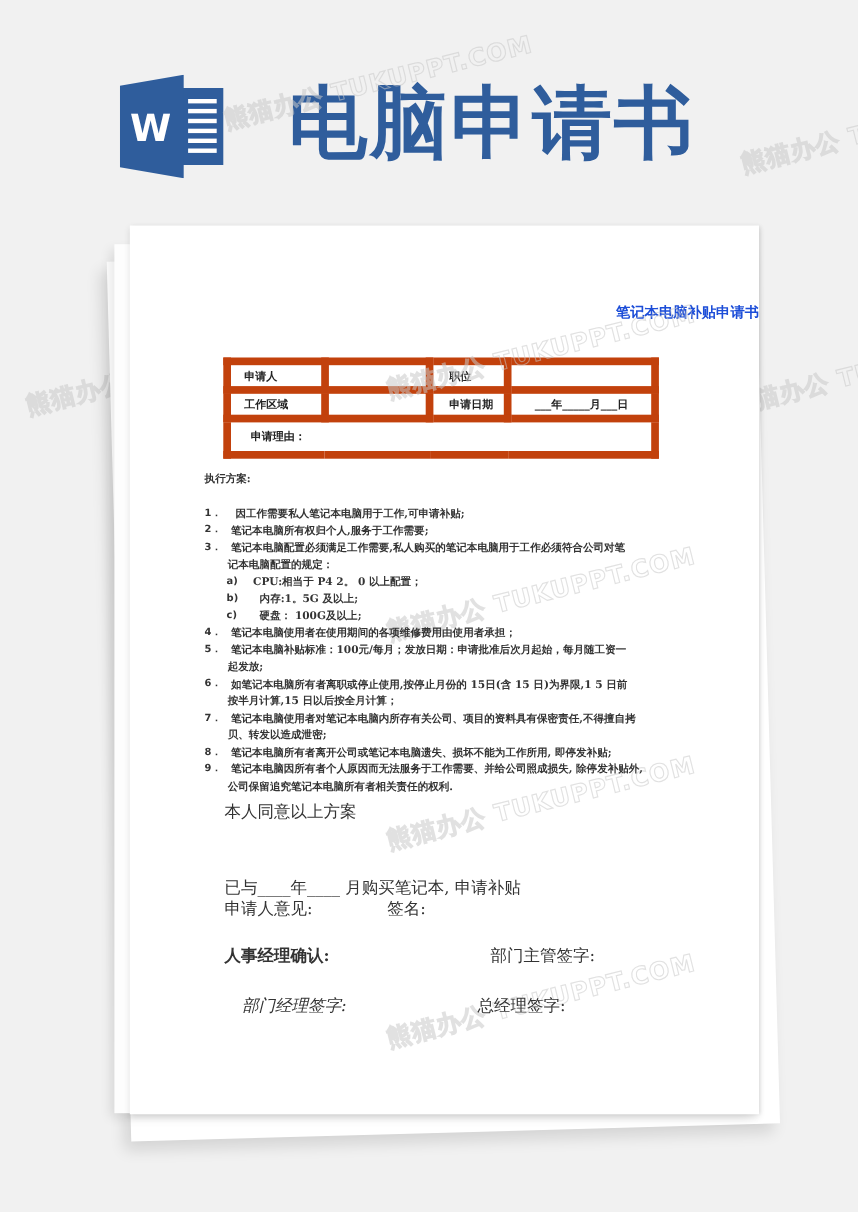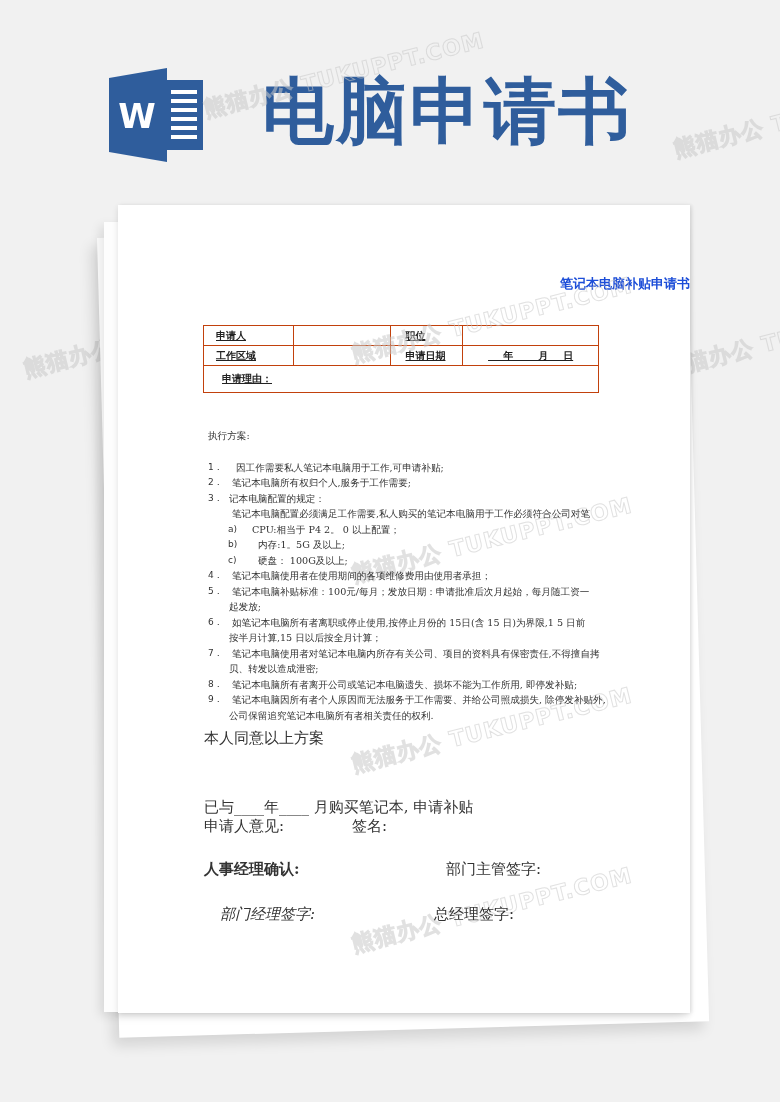--- a/index.html
+++ b/index.html
@@ -41,26 +41,26 @@
       box-shadow: 0 2px 6px rgba(0,0,0,0.12), 2px 0 3px rgba(0,0,0,0.06);
     }
     .doc-title {
       position: absolute; left: 0; width: 572px; top: 70px; text-align: right;
       font-size: 13px; font-weight: bold; color: #1d4ed8;
     }
     table.info {
       position: absolute; left: 85px; top: 120px; width: 396px;
       border-collapse: collapse; font-size: 10px; font-weight: bold; color: #222;
     }
-    table.info td { border: 1px solid #c2410c; height: 19px; padding: 0 0 0 12px; text-decoration: underline; }
+    table.info td { border: 7px solid #c2410c; height: 19px; padding: 0 0 0 12px; }
     table.info td.c2, table.info td.c4 { padding: 0; }
     table.info td.c3 { padding-left: 14px; }
     table.info td.reason { height: 26px; padding-left: 18px; }
     .date-cell { text-align: center; padding: 0 !important; }
-    .body-text { position: absolute; left: 90px; top: 223px; width: 400px; font-size: 9.6px; line-height: 15.5px; color: #333; }
+    .body-text { position: absolute; left: 68px; top: 223px; width: 400px; font-size: 9.6px; line-height: 15.5px; color: #333; font-weight: bold; }
     .section-head { margin-bottom: 16px; }
     .item { position: relative; padding-left: 24px; }
     .item .num { position: absolute; left: 0; top: 0; font-family: "DejaVu Sans", sans-serif; font-size: 9px; }
     .sub { position: relative; padding-left: 44px; }
     .sub .lbl { position: absolute; left: 20px; font-family: "DejaVu Sans", sans-serif; font-size: 9px; }
     .sign-block { position: absolute; left: 86px; width: 420px; font-size: 15px; color: #333; }
     .sign-row { position: absolute; white-space: nowrap; }
   </style>
 </head>
 <body>
@@ -130,22 +130,22 @@
     <div class="item">
       <span class="num">1．</span>
       <div style="padding-left:4px">因工作需要私人笔记本电脑用于工作,可申请补贴;</div>
     </div>
     <div class="item">
       <span class="num">2．</span>
       <div>笔记本电脑所有权归个人,服务于工作需要;</div>
     </div>
     <div class="item">
       <span class="num">3．</span>
+      <div style="white-space:nowrap">笔记本电脑配置必须满足工作需要,私人购买的笔记本电脑用于工作必须符合公司对笔</div>
       <div style="margin-left:-3px">记本电脑配置的规定：</div>
-      <div style="white-space:nowrap">笔记本电脑配置必须满足工作需要,私人购买的笔记本电脑用于工作必须符合公司对笔</div>
     </div>
     <div class="sub">
       <span class="lbl">a)</span>
       <div>CPU:相当于 P4  2。 0 以上配置；</div>
     </div>
     <div class="sub">
       <span class="lbl">b)</span>
       <div style="padding-left:6px">内存:1。5G 及以上;</div>
     </div>
     <div class="sub">

